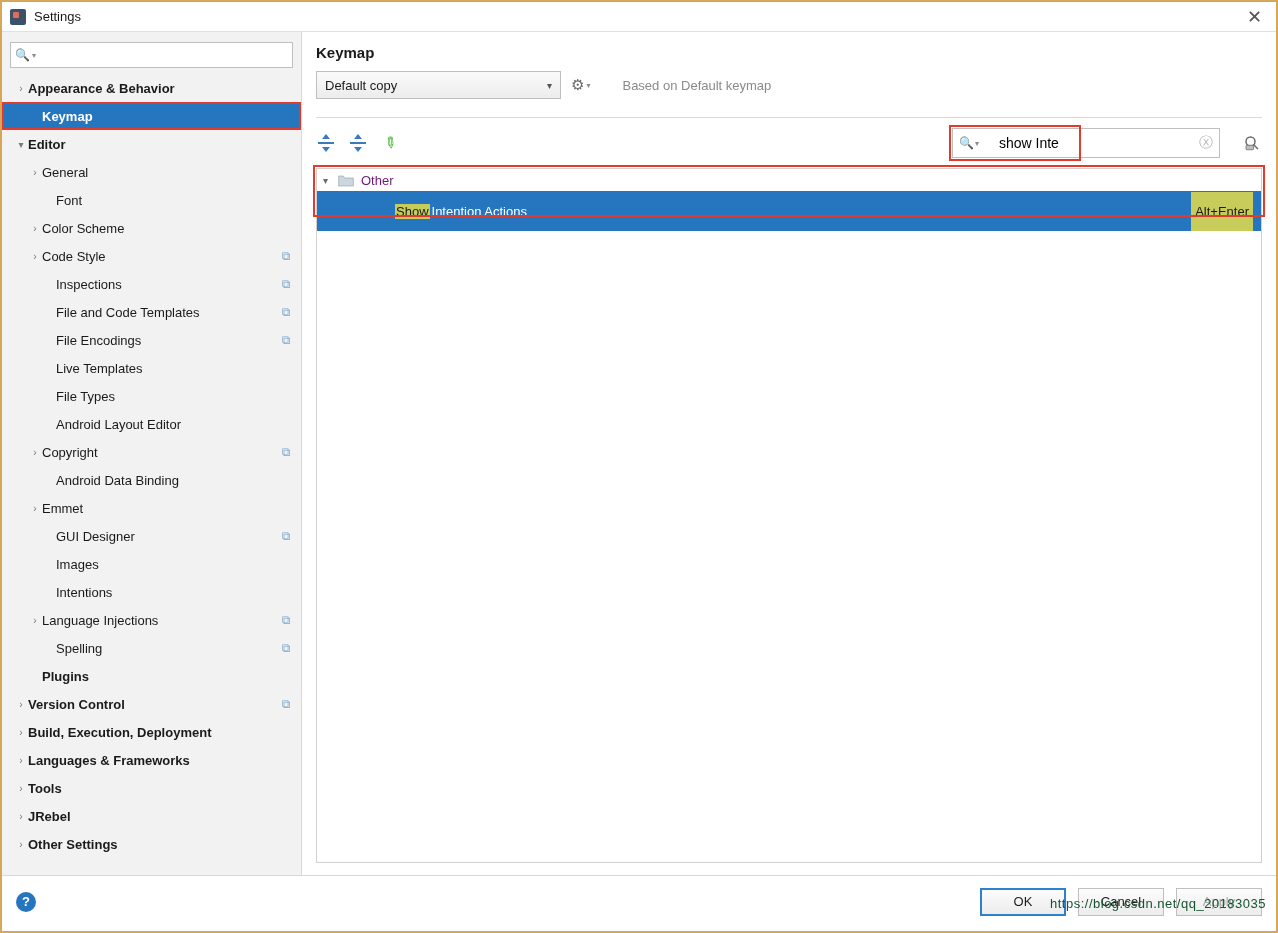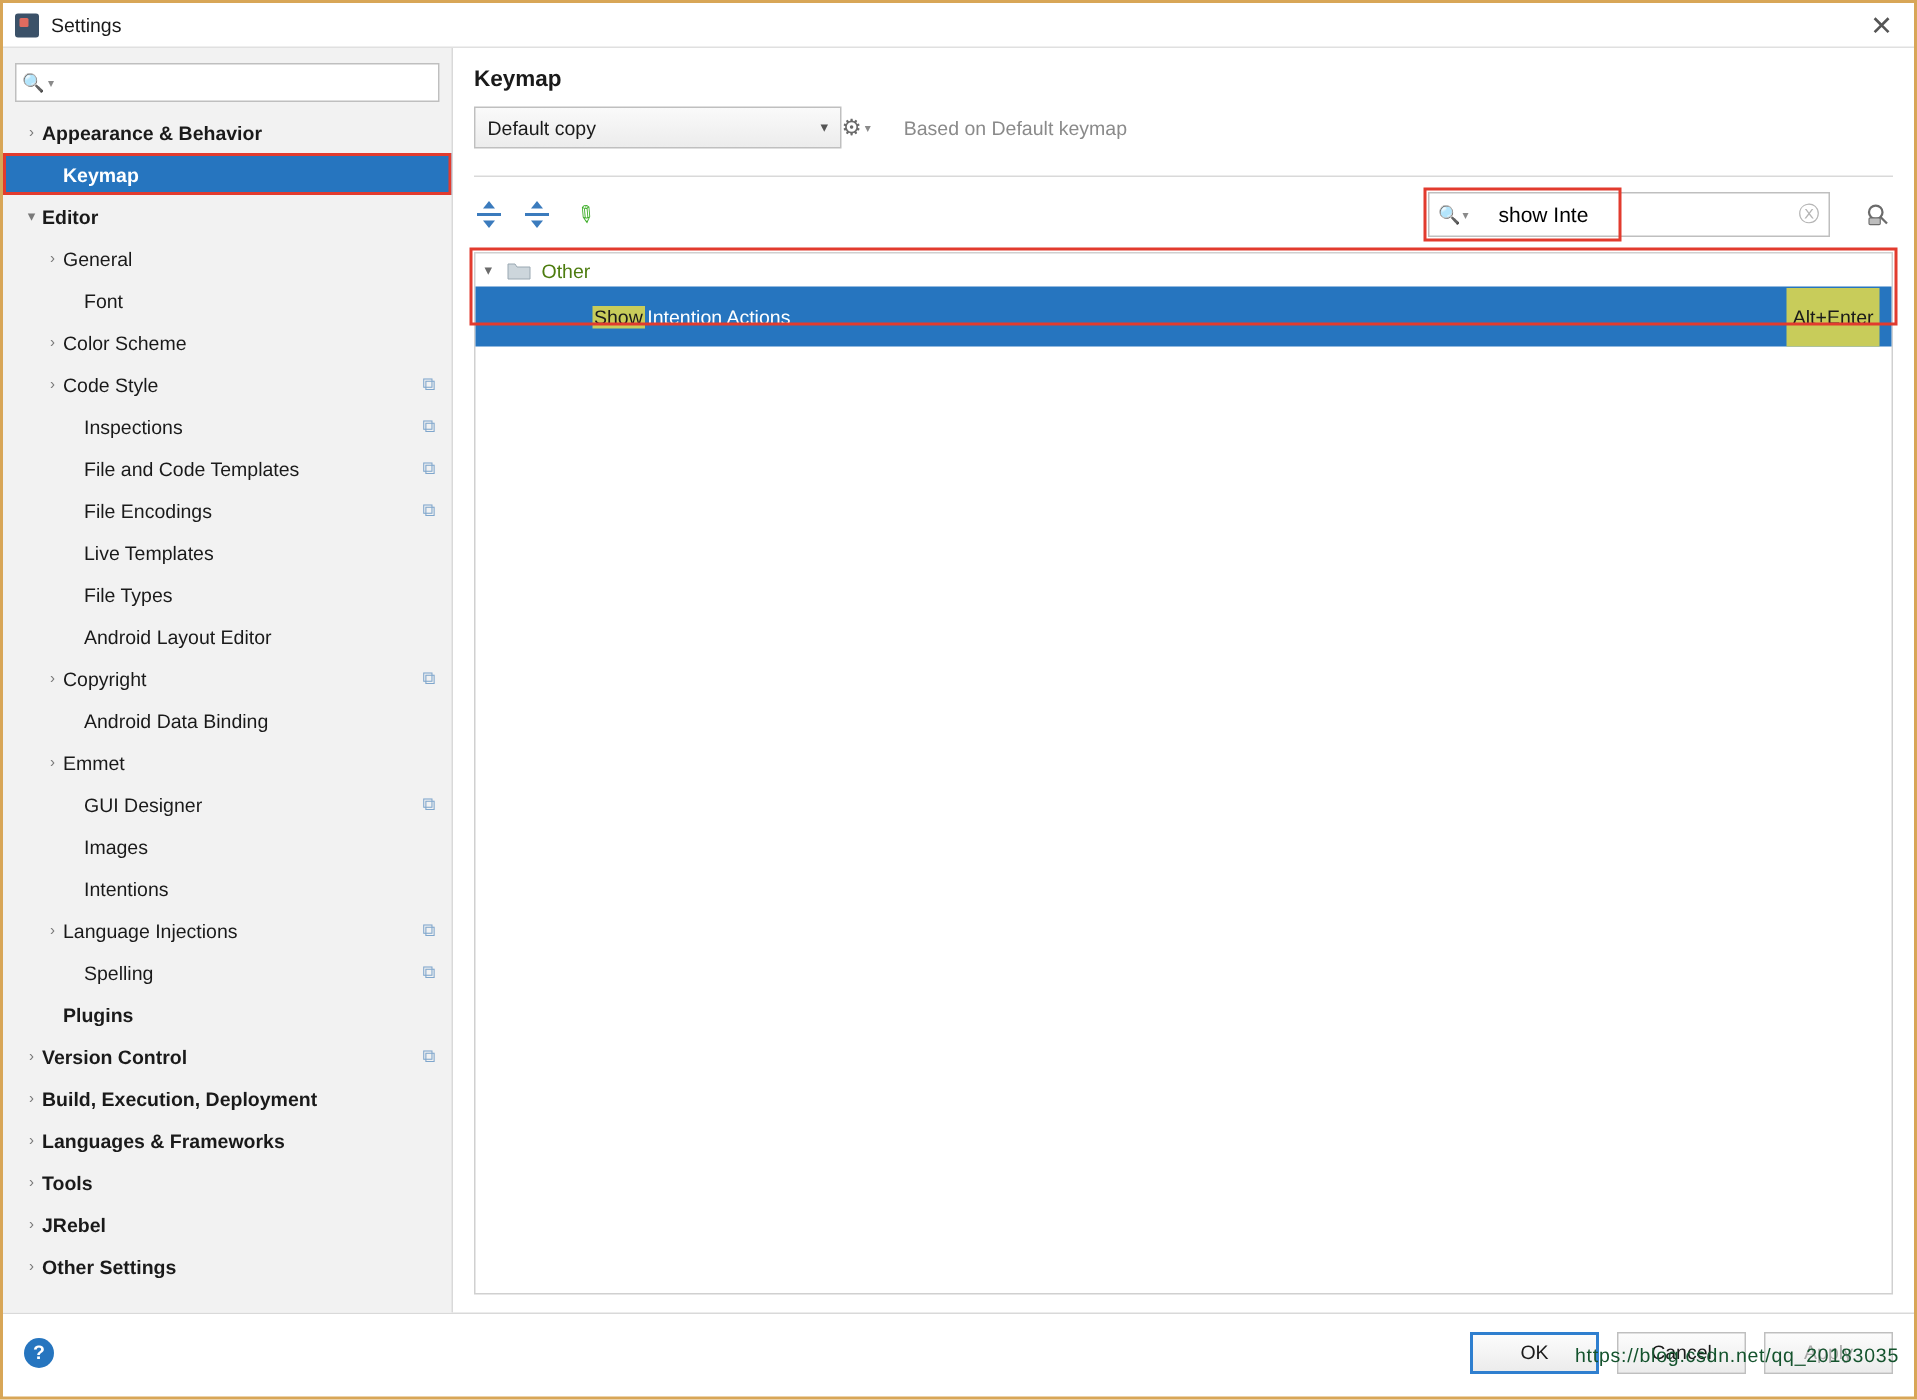--- a/index.html
+++ b/index.html
@@ -95,21 +95,21 @@
     flex: 1;
     display: flex;
     flex-direction: column;
     padding: 8px 14px 0 14px;
     position: relative;
   }
   .content h1 {
     font-size: 15px; font-weight: 700; margin: 4px 0 10px 0;
   }
   .toolbar-row {
-    display: flex; align-items: center; margin-bottom: 6px;
+    display: flex; align-items: center; gap: 10px; margin-bottom: 6px;
   }
   .combo {
     width: 245px; height: 28px;
     border: 1px solid #bfbfbf;
     background: linear-gradient(#fafafa, #ececec);
     display: flex; align-items: center; padding: 0 8px;
     justify-content: space-between;
   }
   .combo .chev { font-size: 10px; color: #555; }
   .gear-btn { display: flex; align-items: center; gap: 2px; color: #6b6b6b; }
@@ -182,21 +182,21 @@
     border: 2px solid #e23b2e; pointer-events: none;
   }
   .node {
     display: flex; align-items: center; height: 22px; padding: 0 6px;
   }
   .node .tri { width: 14px; font-size: 10px; color: #6b6b6b; }
   .node .folder-icon {
     width: 18px; height: 14px; margin-right: 6px; display:inline-flex; align-items:center; justify-content:center;
   }
   .node .folder-icon svg { width:16px; height:14px; }
-  .node .lbl { color: #4d7c0f; }
+  .node .lbl { color: #701a75; }
 
   .action-row {
     display: flex; align-items: center; height: 40px;
     background: #2675bf; color: #fff;
     padding-left: 78px; padding-right: 8px;
   }
   .action-row .match { background: #c8cc5a; color: #1a1a1a; padding: 0 1px; }
   .action-row .rest { margin-left: 2px; }
   .action-row .shortcut {
     margin-left: auto;

